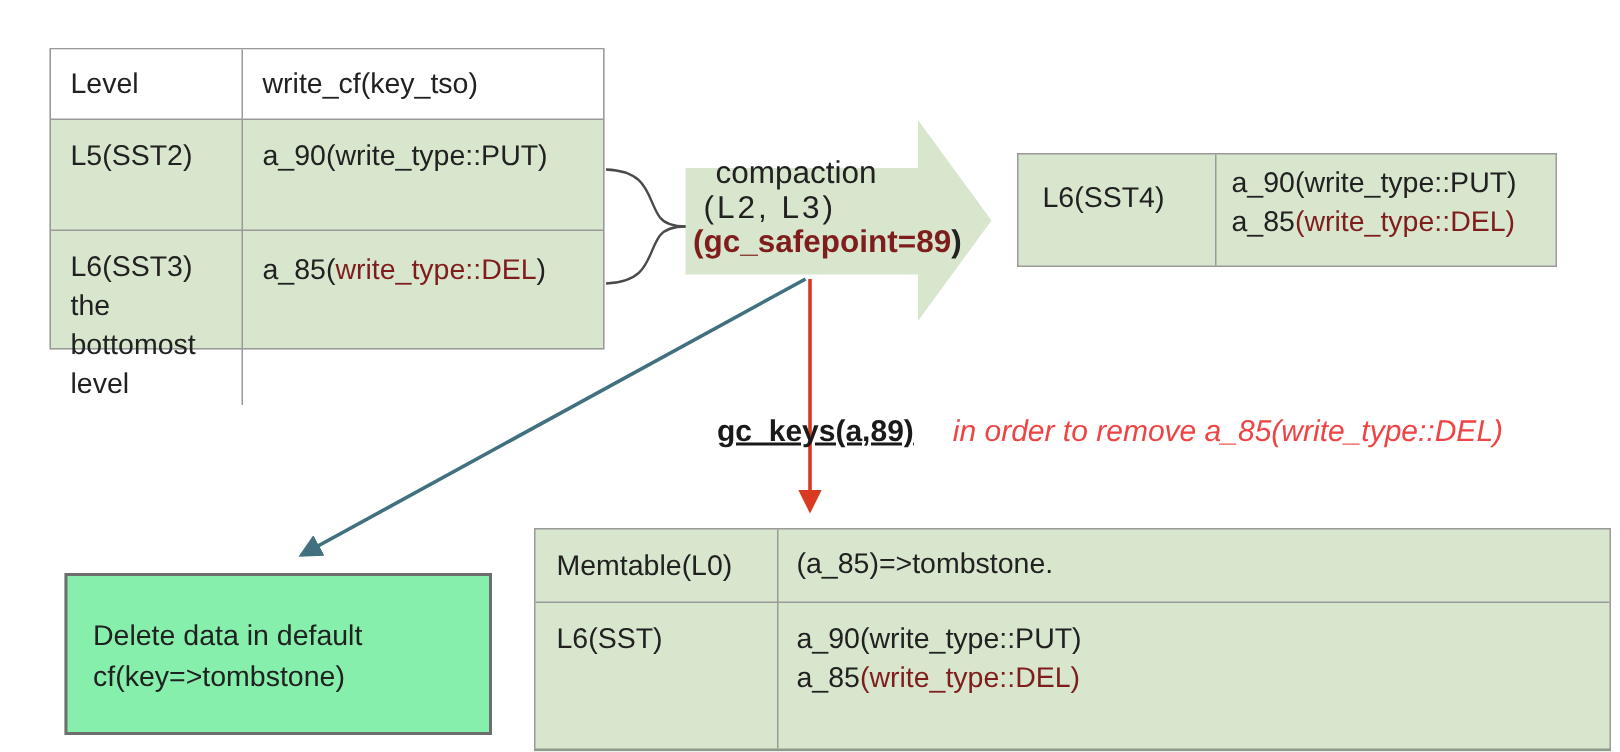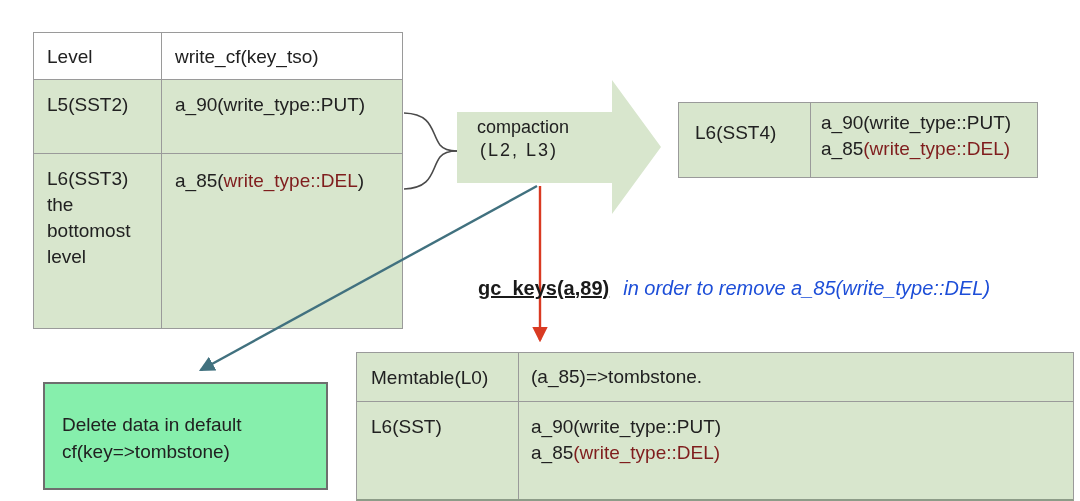--- a/index.html
+++ b/index.html
@@ -10,45 +10,45 @@
   .abs { position:absolute; }
   
   .tbl { position:absolute; display:grid; background:#d8e6cd; border:1px solid #9a9a9a; box-sizing:border-box; z-index:1; }
   .cell { box-sizing:border-box; font-size:19px; line-height:25px; padding:12px 8px 0 13px; }
   .cell.white { background:#ffffff; }
   .br { border-right:1px solid #9a9a9a; }
   .bb { border-bottom:1px solid #9a9a9a; }
   .red { color:#7f1d1d; }
   .multiline div { line-height:26px; }
   
-  #compaction-label { left:462px; top:116px; font-size:18px; line-height:23px; z-index:3;text-align:center; }
+  #compaction-label { left:462px; top:104px; font-size:21px; line-height:23px; z-index:3; }
   #compaction-label .l1 { padding-left:15px; }
   #compaction-label .l2 { padding-left:7px; letter-spacing:2px; }
   #compaction-label .l3 { font-weight:bold; }
   
   #gc-keys-line { left:478px; top:277px; font-size:20px; z-index:3; white-space:nowrap; }
   #gc-keys-line .call { font-weight:bold; color:#1a1a1a;text-decoration:underline; }
-  #gc-keys-line .note { font-style:italic; color:#1d4ed8; margin-left:14px; }
+  #gc-keys-line .note { font-style:italic; color:#ef4444; margin-left:26px; }
   
   #delete-box {
     left:43px; top:382px; width:285px; height:108px; background:#86efac;
     border:2px solid #6e6e6e; box-sizing:border-box; padding:27px 0 0 17px;
     font-size:19px; line-height:27px; z-index:1;
   }
   
   #overlay { left:0; top:0; z-index:2; pointer-events:none; }
   
   #bottom-table { border-bottom:2px solid #8d9c88; }
 </style>
 </head>
 <body>
 
 <div id="canvas">
 
-  <div class="tbl" id="source-table" style="left:33px; top:32px; width:370px; height:297px; grid-template-columns:128px 1fr; grid-template-rows:47px 74px 1fr;">
+  <div class="tbl" id="source-table" style="left:33px; top:32px; width:370px; height:201px; grid-template-columns:128px 1fr; grid-template-rows:47px 74px 1fr;">
     <div class="cell white br bb" style="padding-top:11px;"><span>Level</span></div>
     <div class="cell white bb" style="padding-top:11px;"><span>write_cf(key_tso)</span></div>
 
     <div class="cell br bb">
       <span>L5(SST2)</span></div>
     <div class="cell bb">
       <span>a_90(write_type::PUT)</span></div>
 
     <div class="cell br multiline">
       <div>L6(SST3)</div>
@@ -104,19 +104,20 @@
     <path d="M404,113 C434,114 431,133 440,145 C444,150 450,151 457,151" fill="none" stroke="#4a4a4a" stroke-width="1.6"></path>
     <path d="M404,189 C434,188 431,169 440,157 C444,152 450,151 457,151" fill="none" stroke="#4a4a4a" stroke-width="1.6"></path>
 
     <line x1="540" y1="186" x2="540" y2="340" stroke="#d93a22" stroke-width="2.4" marker-end="url(#head-red)"></line>
     <line x1="537" y1="186" x2="201" y2="370" stroke="#41717f" stroke-width="2.4" marker-end="url(#head-teal)"></line>
   </svg>
 
   <div class="abs" id="compaction-label">
     <div class="l1">compaction</div>
     <div class="l2">(L2,  L3)</div>
+    <div class="l3"><span class="red">(gc_safepoint=89</span><span>)</span></div>
   </div>
 
   <div class="abs" id="gc-keys-line">
     <span class="call">gc_keys(a,89)</span><span class="note">in order to remove a_85(write_type::DEL)</span>
   </div>
 
 </div>
 
 </body></html>

